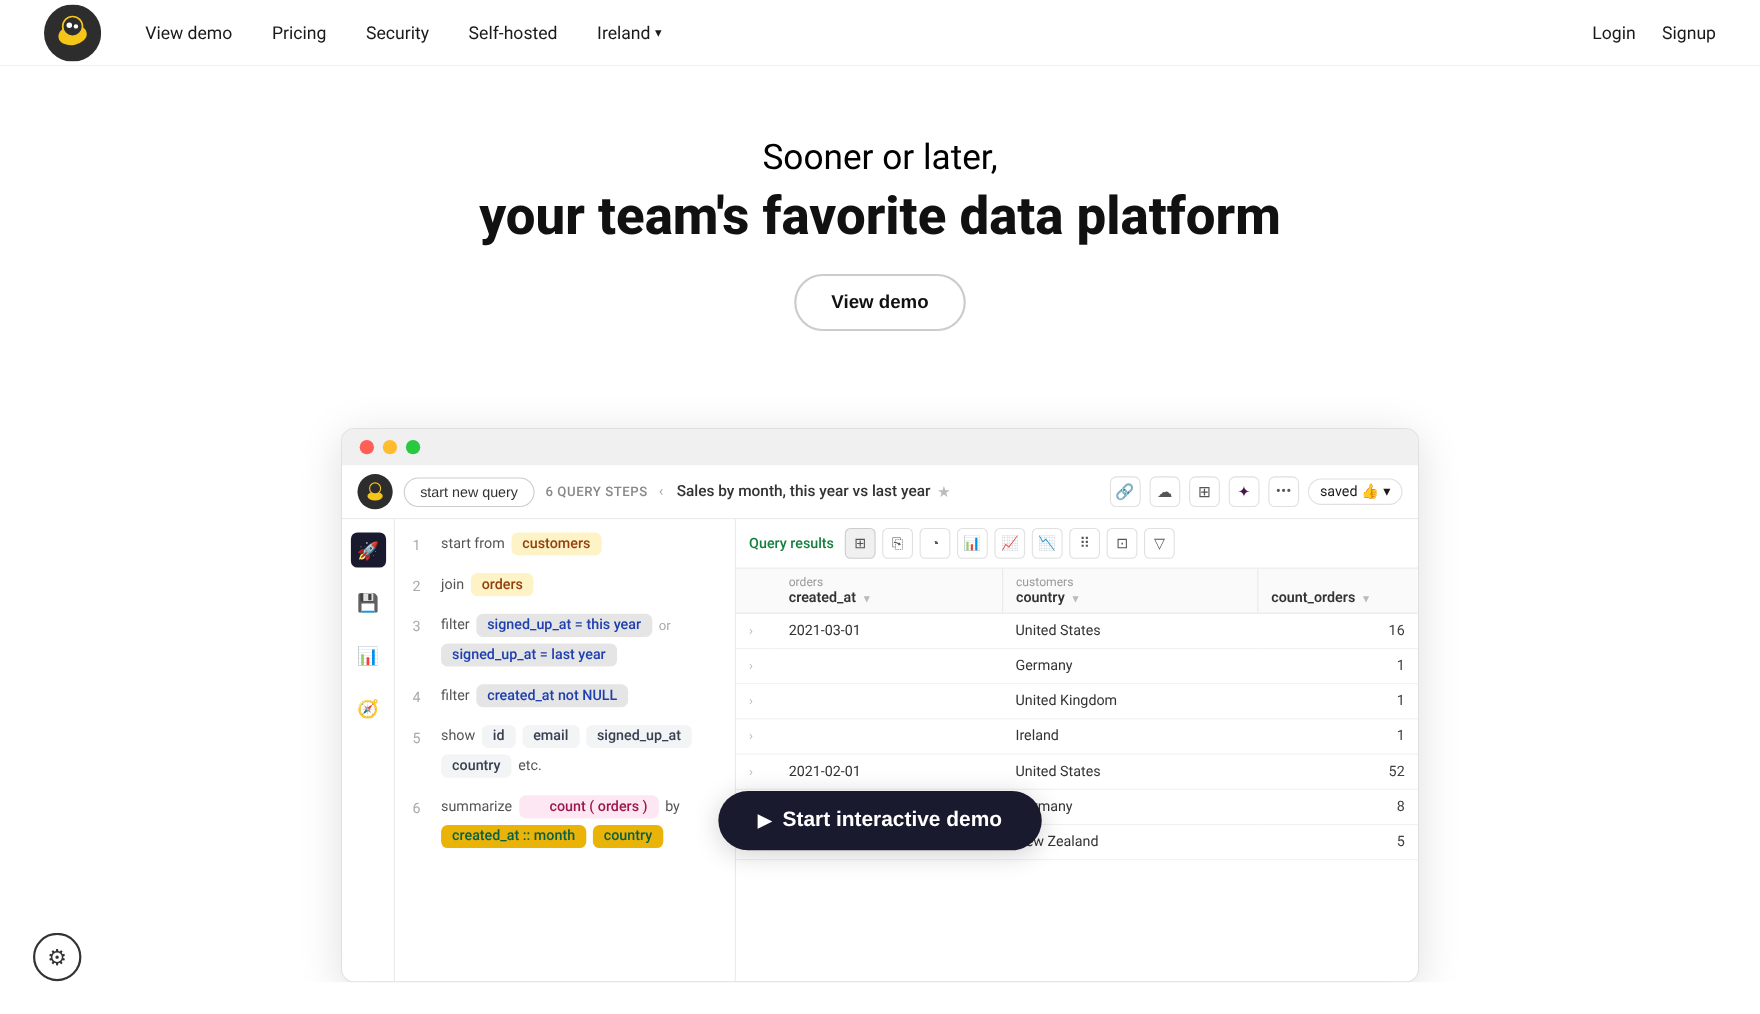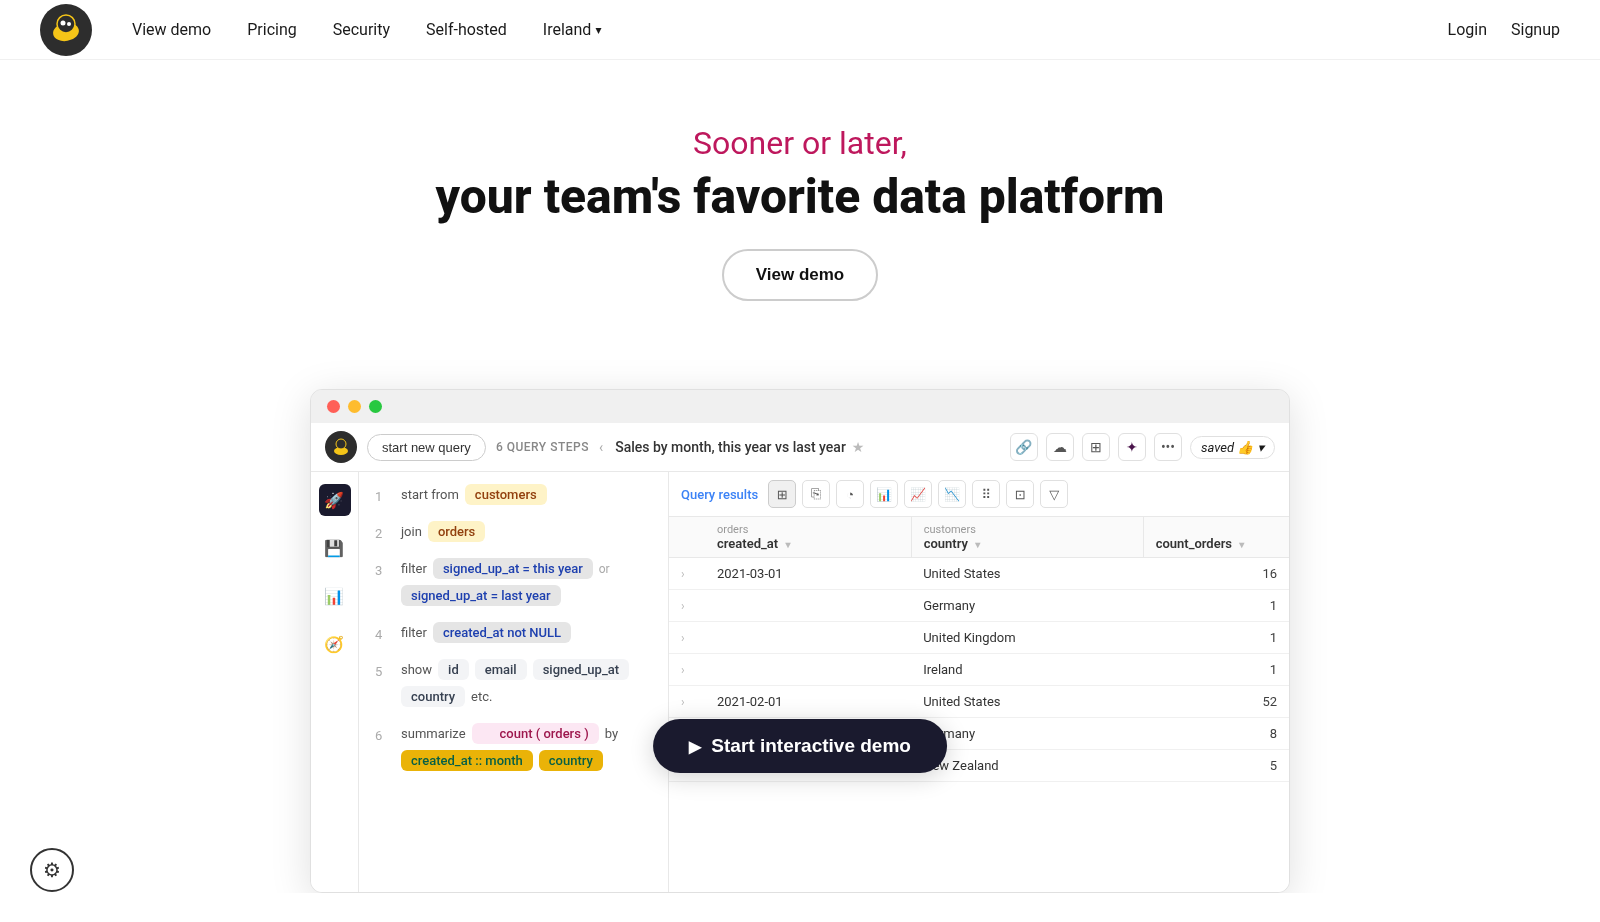--- a/index.html
+++ b/index.html
@@ -12,21 +12,21 @@
     .nav-links { display: flex; align-items: center; gap: 36px; flex: 1; }
     .nav-link { text-decoration: none; color: #1a1a1a; font-size: 16px; font-weight: 400; }
     .nav-features { display: flex; align-items: center; gap: 4px; }
     .chevron-icon { font-size: 12px; }
     .nav-right { display: flex; align-items: center; gap: 24px; margin-left: auto; padding-left: 38px; }
     .nav-login { text-decoration: none; color: #1a1a1a; font-size: 16px; }
     .nav-signup { text-decoration: none; color: #1a1a1a; font-size: 16px; }
 
     
     .hero { text-align: center; padding: 64px 20px 40px; }
-    .hero-subtitle { font-size: 32px; font-weight: 400; color: #be185d; margin-bottom: 6px; text-align: center; }
+    .hero-subtitle { font-size: 32px; font-weight: 400; color: #000000; margin-bottom: 6px; text-align: center; }
     .hero-title { font-size: 48px; font-weight: 800; color: #111; margin-bottom: 24px; }
     .hero-desc { font-size: 18px; color: #555; max-width: 640px; margin: 0 auto 36px; line-height: 1.6; }
     .hero-desc strong { color: #111; font-weight: 700; }
     .hero-buttons { display: flex; justify-content: center; gap: 16px; margin-bottom: 48px; }
     .btn-view-demo { padding: 14px 32px; border-radius: 50px; border: 2px solid #ccc; background: #fff; font-size: 17px; font-weight: 600; cursor: pointer; color: #111; }
     .btn-get-started { padding: 14px 32px; border-radius: 50px; border: none; background: #1a1a2e; font-size: 17px; font-weight: 600; cursor: pointer; color: #fff; }
 
     
     .app-window-wrap { display: flex; justify-content: center; padding: 0 20px; position: relative; }
     .app-window { width: 980px; border-radius: 12px; box-shadow: 0 8px 40px rgba(0,0,0,0.13); border: 1px solid #e0e0e0; overflow: hidden; background: #f5f5f5; }
@@ -40,21 +40,21 @@
     .query-bar { display: flex; align-items: center; background: #fff; border-bottom: 1px solid #e8e8e8; padding: 8px 14px; gap: 12px; }
     .query-bar-left { display: flex; align-items: center; gap: 10px; }
     .avatar-sm { width: 32px; height: 32px; border-radius: 50%; background: #2d2d2d; display: flex; align-items: center; justify-content: center; }
     .start-new-query-btn { border: 1px solid #ccc; border-radius: 20px; padding: 5px 14px; font-size: 13px; background: #fff; cursor: pointer; color: #333; }
     .query-steps-label { font-size: 12px; color: #888; font-weight: 500; letter-spacing: 0.5px; }
     .query-bar-chevron { color: #aaa; font-size: 14px; cursor: pointer; }
     .query-title { font-size: 14px; color: #333; font-weight: 500; display: flex; align-items: center; gap: 6px; }
     .star-icon { color: #bbb; }
     .query-bar-actions { margin-left: auto; display: flex; align-items: center; gap: 8px; }
     .qba-icon { width: 28px; height: 28px; display: flex; align-items: center; justify-content: center; border-radius: 6px; border: 1px solid #e0e0e0; background: #fff; font-size: 14px; cursor: pointer; color: #555; }
-    .saved-badge { border: 1px solid #e0e0e0; border-radius: 14px; padding: 3px 10px; font-size: 13px; background: #fff; cursor: pointer; display: flex; align-items: center; gap: 4px; font-style: italic; }
+    .saved-badge { border: 1px solid #e0e0e0; border-radius: 14px; padding: 3px 10px; font-size: 13px; background: #fff; cursor: pointer; display: flex; align-items: center; gap: 4px; }
 
     
     .app-body { display: flex; height: 420px; }
 
     
     .sidebar { width: 48px; background: #fff; border-right: 1px solid #e8e8e8; display: flex; flex-direction: column; align-items: center; padding: 12px 0; gap: 16px; }
     .sidebar-icon { width: 32px; height: 32px; display: flex; align-items: center; justify-content: center; border-radius: 6px; cursor: pointer; color: #555; font-size: 16px; }
     .sidebar-icon.active { background: #1a1a2e; color: #fff; }
 
     
@@ -67,21 +67,21 @@
     .tag-yellow { background: #fef3c7; color: #92400e; }
     .tag-blue { background: #e5e5e5; color: #1e40af; }
     .tag-pink { background: #fce7f3; color: #9d174d; padding-left: 28px; }
     .tag-green { background: #eab308; color: #065f46; }
     .tag-gray { background: #f3f4f6; color: #374151; }
     .step-or { font-size: 12px; color: #aaa; }
 
     
     .results-panel { flex: 1; background: #fff; overflow: hidden; display: flex; flex-direction: column; }
     .results-toolbar { display: flex; align-items: center; padding: 8px 12px; border-bottom: 1px solid #e8e8e8; gap: 6px; }
-    .results-label { font-size: 13px; color: #3b82f6; font-weight: 500; margin-right: 4px; }
+    .results-label { font-size: 13px; color: #15803d; font-weight: 500; margin-right: 4px; }
     .result-icon-btn { width: 28px; height: 28px; display: flex; align-items: center; justify-content: center; border-radius: 5px; border: 1px solid #e0e0e0; background: #fff; font-size: 13px; cursor: pointer; color: #555; }
     .result-icon-btn.active { background: #f0f0f0; border-color: #ccc; }
 
     
     .results-table { flex: 1; overflow: auto; }
     table { width: 100%; border-collapse: collapse; font-size: 13px; }
     th { text-align: left; padding: 6px 12px; background: #fafafa; border-bottom: 1px solid #e8e8e8; color: #333; font-weight: 600; font-size: 13px; }
     th .sort-icon { color: #bbb; margin-left: 4px; font-size: 10px; }
     td { padding: 8px 12px; border-bottom: 1px solid #f0f0f0; color: #333; }
     td.num { text-align: right; color: #404040; }

